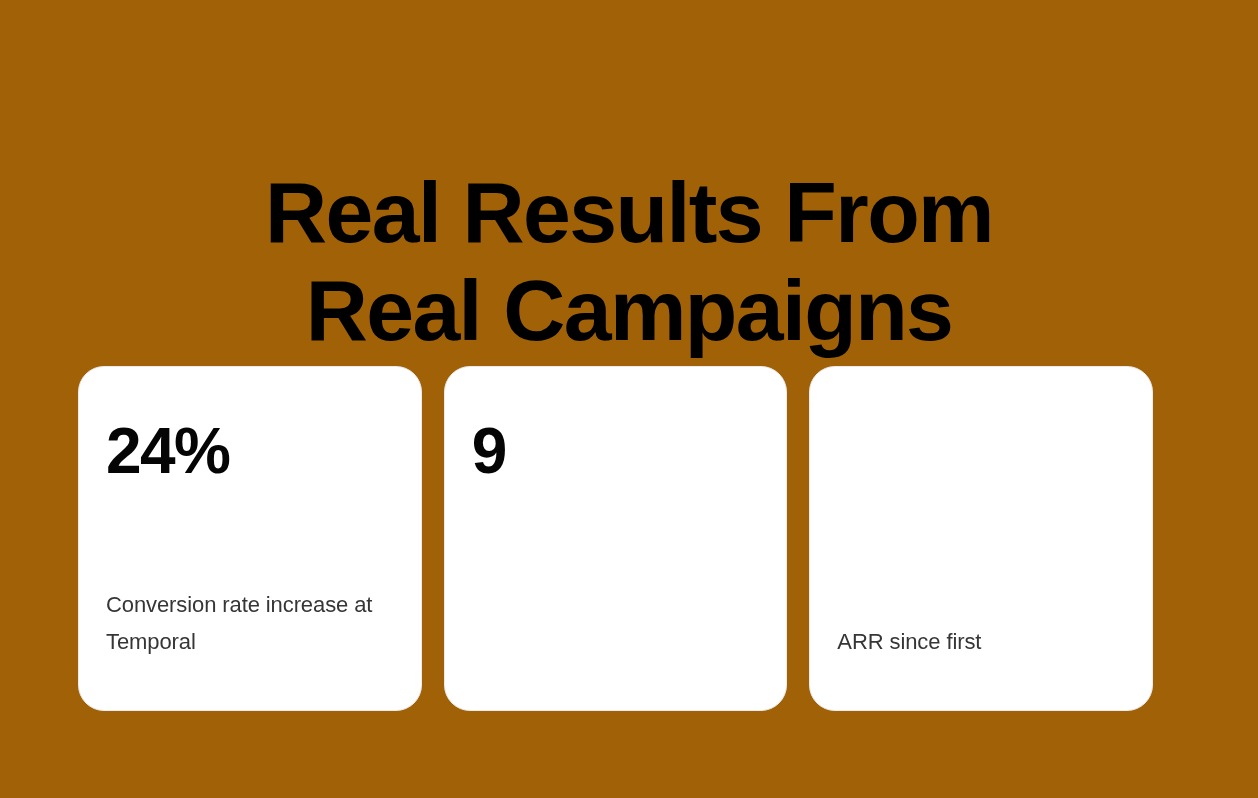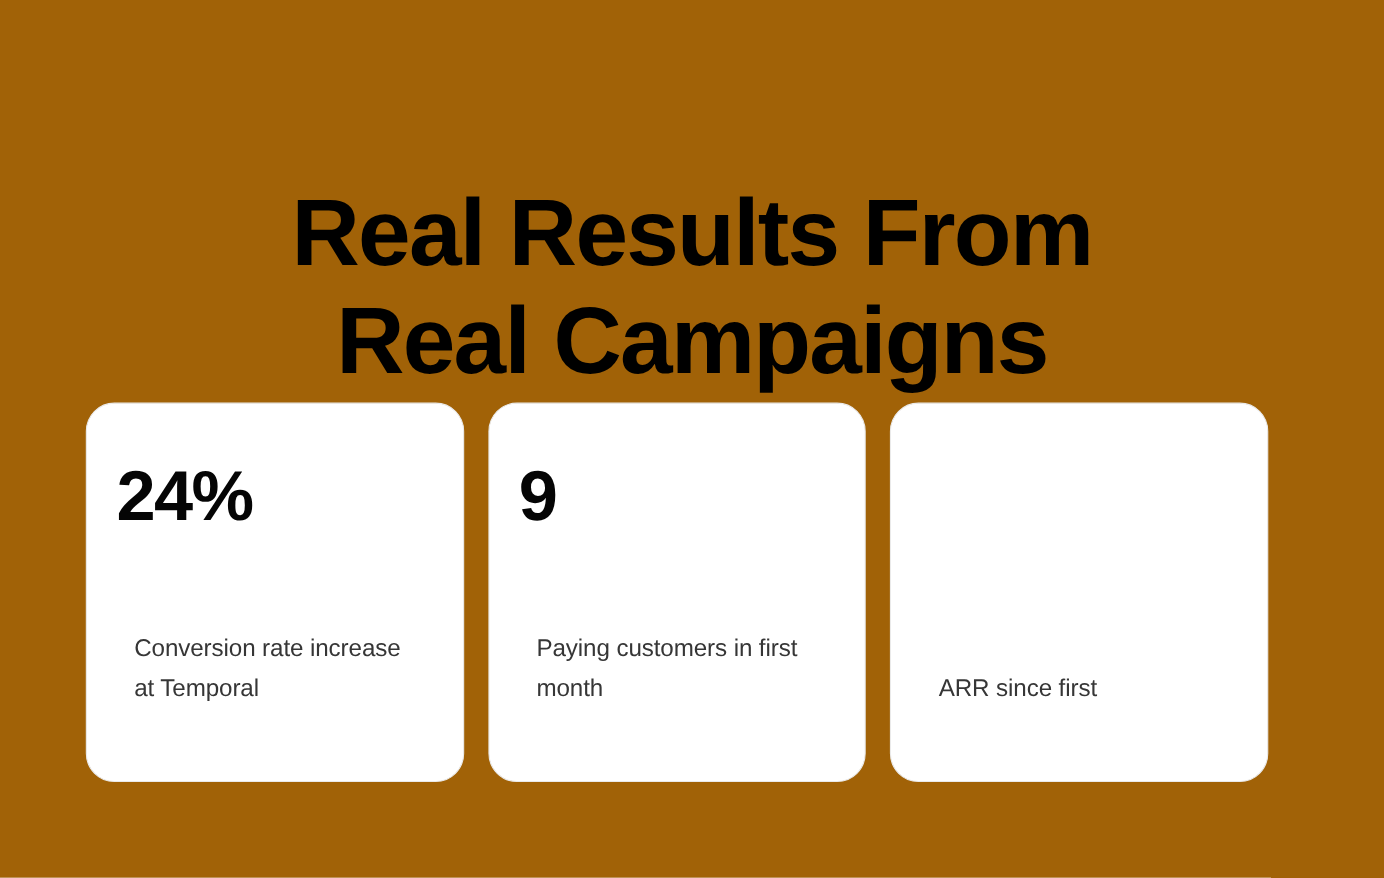--- a/index.html
+++ b/index.html
@@ -72,21 +72,21 @@
     letter-spacing: -1.6px;
     margin: 0;
   }
 
   .stat-label {
     color: #363636;
     font-size: 22px;
     font-weight: 400;
     line-height: 37px;
     letter-spacing: -0.1px;
-    margin: 16px;
+    margin: 0;
     max-width: 100%;
   }
 
   .stat-spacer {
     flex: 1 1 auto;
   }
 </style>
 </head>
 <body>
 
@@ -99,21 +99,20 @@
 
     <div class="stat-card">
       <div class="stat-value">24%</div>
       <div class="stat-spacer"></div>
       <div class="stat-label">Conversion rate increase at Temporal</div>
     </div>
 
     <div class="stat-card">
       <div class="stat-value">9</div>
       <div class="stat-spacer"></div>
-      <div class="stat-label">Paying customers in first month</div>
     </div>
 
     <div class="stat-card">
       <div class="stat-spacer"></div>
       <div class="stat-label">ARR since first</div>
     </div>
 
   </div>
 </div>
 

